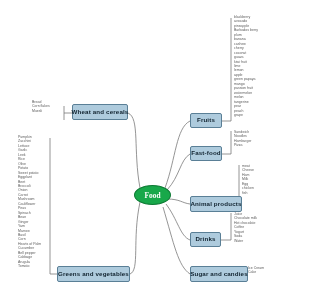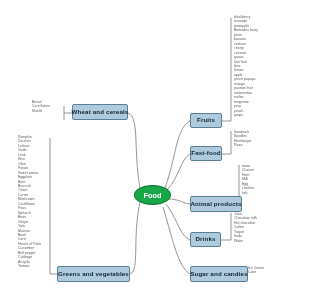--- a/index.html
+++ b/index.html
@@ -50,20 +50,21 @@
     border: 1px solid #0f7a35;
     border-radius: 50%;
     color: #ffffff;
     font-size: 7.4px;
     font-weight: bold;
     display: flex;
     align-items: center;
     justify-content: center;
     text-align: center;
     white-space: nowrap;
+    font-family: Liberation Serif, serif;
   }
   .leaf-list {
     position: absolute;
     color: #5c5c5c;
     font-size: 3.5px;
     line-height: 4.45px;
     white-space: nowrap;
   }
   .leaf-item {
     display: block;

